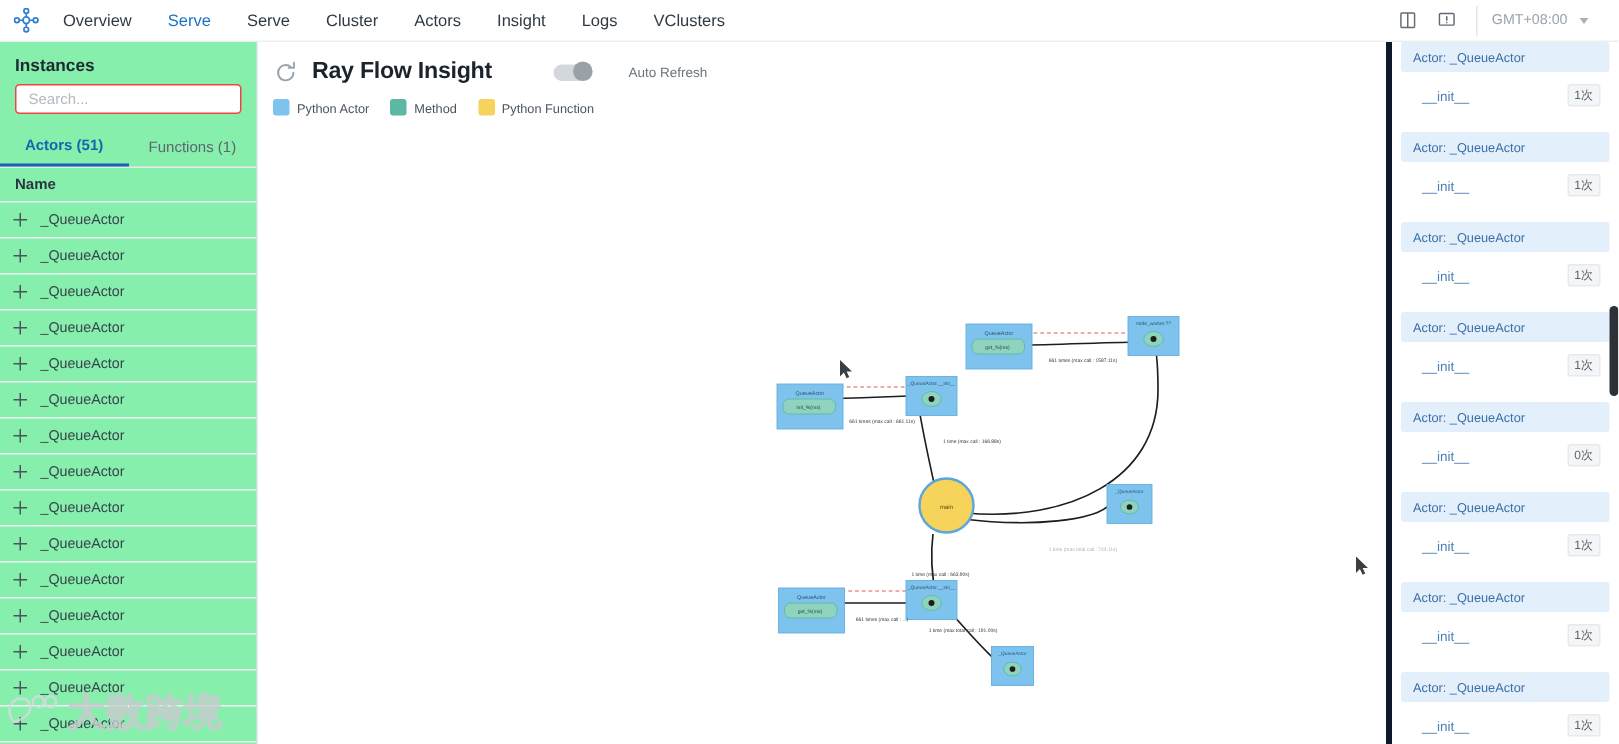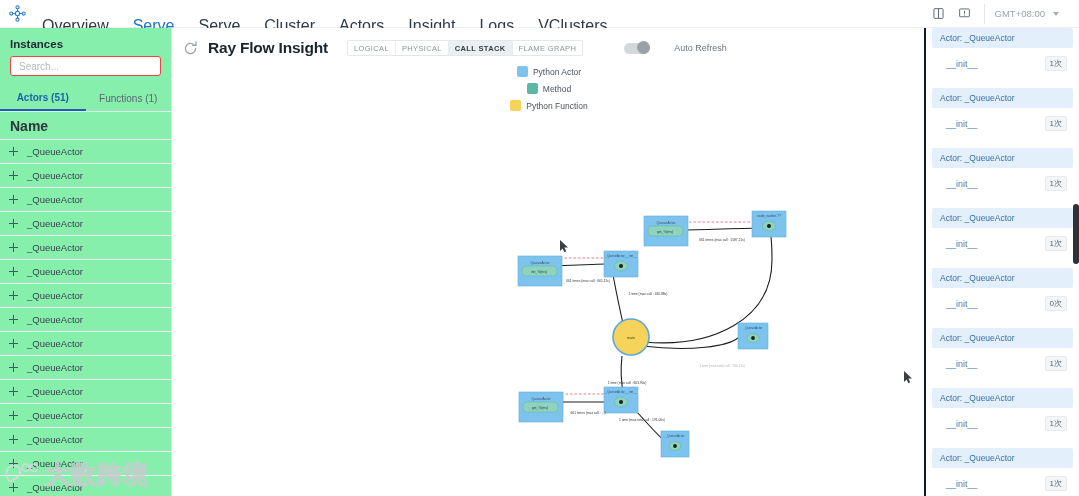--- a/index.html
+++ b/index.html
@@ -20,22 +20,22 @@
     border-bottom: 1px solid #eceff1;
     display: flex; align-items: center;
   }
   #brand-logo {
     width: 26px; height: 28px;
     display: flex; align-items: center; justify-content: center;
     margin-left: 4px;
   }
   .nav-items { display: flex; align-items: center; height: 28px; }
   .nav-item {
-    font-size: 16px; color: #2f3a45;
-    padding: 12px 12px; height: 28px; line-height: 28px;
+    font-size: 11px; color: #2f3a45;
+    padding: 0 12px; height: 28px; line-height: 28px;
     cursor: pointer; white-space: nowrap;
   }
   .nav-item.active { color: #1a73c7; }
   .nav-right {
     margin-left: auto; display: flex; align-items: center;
     height: 28px; padding-right: 16px; gap: 0px;
   }
   .icon-btn {
     width: 26px; height: 26px; display: flex;
     align-items: center; justify-content: center; cursor: pointer;
@@ -84,21 +84,21 @@
   }
   .sb-tab {
     flex: 1; display: flex; align-items: center; justify-content: center;
     font-size: 10px; color: #5c6670; cursor: pointer;
   }
   .sb-tab.active {
     color: #1765b0; font-weight: bold;
     border-bottom: 2px solid #1765b0;
   }
   #sb-colhead {
-    font-size: 14px; font-weight: bold; color: #2b3640;
+    font-size: 10px; font-weight: bold; color: #2b3640;
     padding: 6px 10px 5px 10px;
     border-bottom: 1px solid #eceff1;
   }
   .sb-row {
     display: flex; align-items: center;
     height: 24px; padding-left: 8px;
     border-bottom: 1px solid #f0f2f4;
     cursor: pointer;
   }
   .plus-ic {
@@ -148,36 +148,35 @@
   }
   #toggle .knob {
     position: absolute; left: 13px; top: -1.5px;
     width: 13px; height: 13px; border-radius: 50%;
     background: #9aa2a9;
   }
   #auto-label { font-size: 9px; color: #6b747d; white-space: nowrap; }
   #legend {
     display: flex; align-items: center; gap: 6px;
     padding: 9px 0 0 10px;
-    flex-direction: column;
   }
   .lg { display: flex; align-items: center; gap: 5px; margin-right: 8px; }
   .lg-sw { width: 11px; height: 11px; border-radius: 2px; }
   .lg-tx { font-size: 8.5px; color: #4a545e; white-space: nowrap; }
 
   
   #graph { position: absolute; top: 92px; left: 0; width: 752px; height: 376px; }
   #graph svg { display: block; }
 
   
   #right {
     position: absolute; top: 28px; left: 924px;
     width: 155px; height: 468px;
     background: #ffffff; overflow: hidden;
-    border-left: 2px solid #0f172a;
+    border-left: 4px solid #0f172a;
   }
   .grp { margin: 0 6px; }
   .grp-head {
     background: #e3f0fb; color: #3a6ea8;
     font-size: 8.5px; padding: 5px 8px;
     border-radius: 2px; white-space: nowrap; overflow: hidden;
   }
   .grp-row {
     display: flex; align-items: center; justify-content: space-between;
     padding: 8px 6px 8px 14px; cursor: pointer;
@@ -335,26 +334,20 @@
 
   <div id="main">
     <div id="main-head">
       <div id="refresh-ic">
         <svg width="17" height="17" viewBox="0 0 20 20">
           <path d="M16 10a6 6 0 1 1-1.9-4.4" fill="none" stroke="#9aa2aa" stroke-width="1.5" stroke-linecap="round"></path>
           <polyline points="16.4,2.2 16.4,6.2 12.4,6.2" fill="none" stroke="#9aa2aa" stroke-width="1.5" stroke-linecap="round"></polyline>
         </svg>
       </div>
       <div id="flow-title">Ray Flow Insight</div>
-      <div id="view-tabs">
-        <div class="vt">LOGICAL</div>
-        <div class="vt">PHYSICAL</div>
-        <div class="vt active">CALL STACK</div>
-        <div class="vt">FLAME GRAPH</div>
-      </div>
       <div id="auto-wrap">
         <div id="toggle">
           <div class="knob"></div>
         </div>
         <div id="auto-label">Auto Refresh</div>
       </div>
     </div>
 
     <div id="legend">
       <div class="lg">

